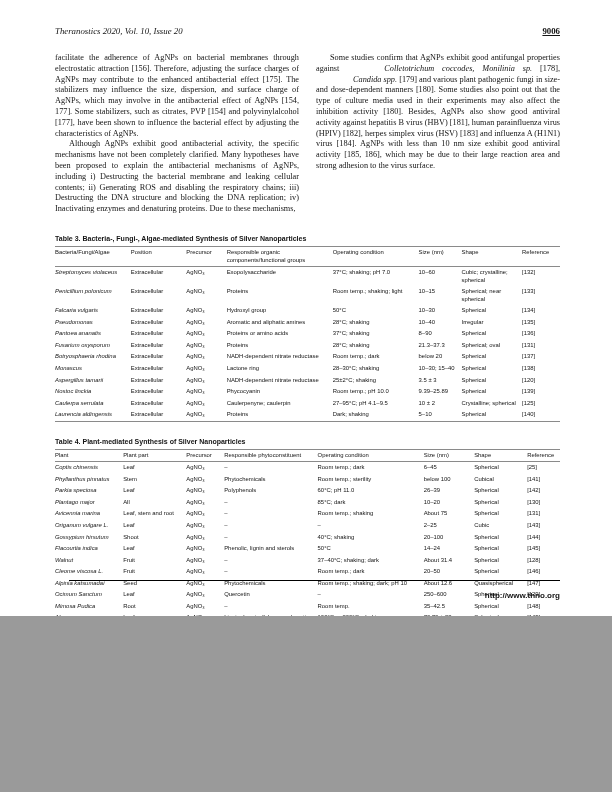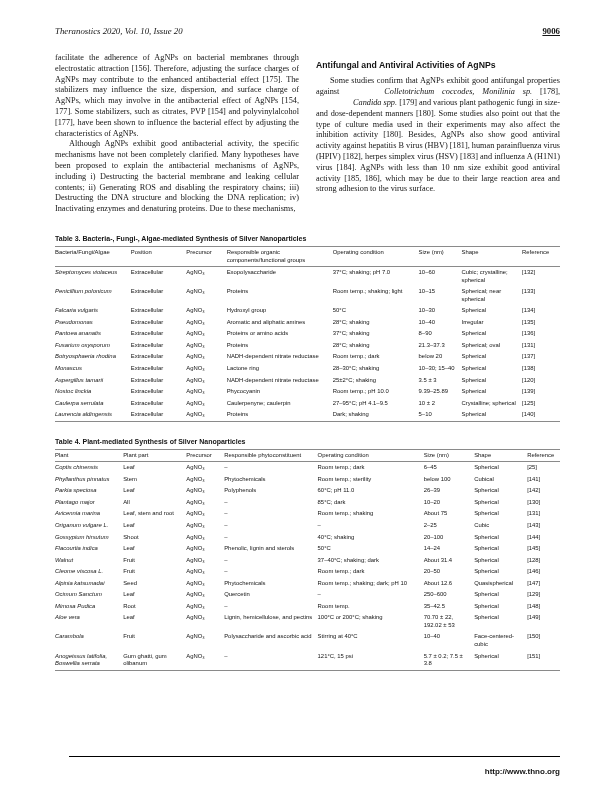--- a/index.html
+++ b/index.html
@@ -1,19 +1,19 @@
 <!DOCTYPE html>
 <html><head>
 <meta charset="utf-8">
 <style>
   * { margin:0; padding:0; box-sizing:border-box; }
   html,body { background:#9a9a9a; }
   .page {
     position:relative;
-    width:612px; height:792px;
+    width:612px; height:616px;
     margin:0 auto;
     background:#ffffff;
     padding:26px 52px 0 55px;
     font-family:"Liberation Serif", serif;
     color:#141414;
     overflow:hidden;
     box-shadow:0 0 6px rgba(0,0,0,.4);
   }
   
   .running-head { display:flex; justify-content:space-between; align-items:baseline; font-size:8.8px; }
@@ -79,21 +79,20 @@
     <span class="journal">Theranostics 2020, Vol. 10, Issue 20</span>
     <span class="pagenum">9006</span>
   </div>
 
   <div class="columns">
     <div class="col">
       <p>facilitate the adherence of AgNPs on bacterial membranes through electrostatic attraction [156]. Therefore, adjusting the surface charges of AgNPs may contribute to the enhanced antibacterial effect [175]. The stabilizers may influence the size, dispersion, and surface charge of AgNPs, which may involve in the antibacterial effect of AgNPs [154, 177]. Some stabilizers, such as citrates, PVP [154] and polyvinylalcohol [177], have been shown to influence the bacterial effect by adjusting the characteristics of AgNPs.</p>
       <p class="indent">Although AgNPs exhibit good antibacterial activity, the specific mechanisms have not been completely clarified. Many hypotheses have been proposed to explain the antibacterial mechanisms of AgNPs, including i) Destructing the bacterial membrane and leaking cellular contents; ii) Generating ROS and disabling the respiratory chains; iii) Destructing the DNA structure and blocking the DNA replication; iv) Inactivating enzymes and denaturing proteins. Due to these mechanisms,</p>
     </div>
     <div class="col">
-      <h2 class="section">Antifungal and Antiviral Activities of AgNPs</h2>
       <p class="indent"><span>Some studies confirm that AgNPs exhibit good antifungal properties against </span><i>Colletotrichum coccodes, Monilinia sp.</i><span> [178], </span><i>Candida spp.</i><span> [179] and various plant pathogenic fungi in size- and dose-dependent manners [180]. Some studies also point out that the type of culture media used in their experiments may also affect the inhibition activity [180]. Besides, AgNPs also show good antiviral activity against hepatitis B virus (HBV) [181], human parainfluenza virus (HPIV) [182], herpes simplex virus (HSV) [183] and influenza A (H1N1) virus [184]. AgNPs with less than 10 nm size exhibit good antiviral activity [185, 186], which may be due to their large reaction area and strong adhesion to the virus surface.</span></p>
     </div>
   </div>
 
   <section class="table-block">
     <p class="table-caption"><span>Table 3.</span> <span>Bacteria-, Fungi-, Algae-mediated Synthesis of Silver Nanoparticles</span></p>
     <table class="t3">
         <thead>
           <tr>
             <th>Bacteria/Fungi/Algae</th>

